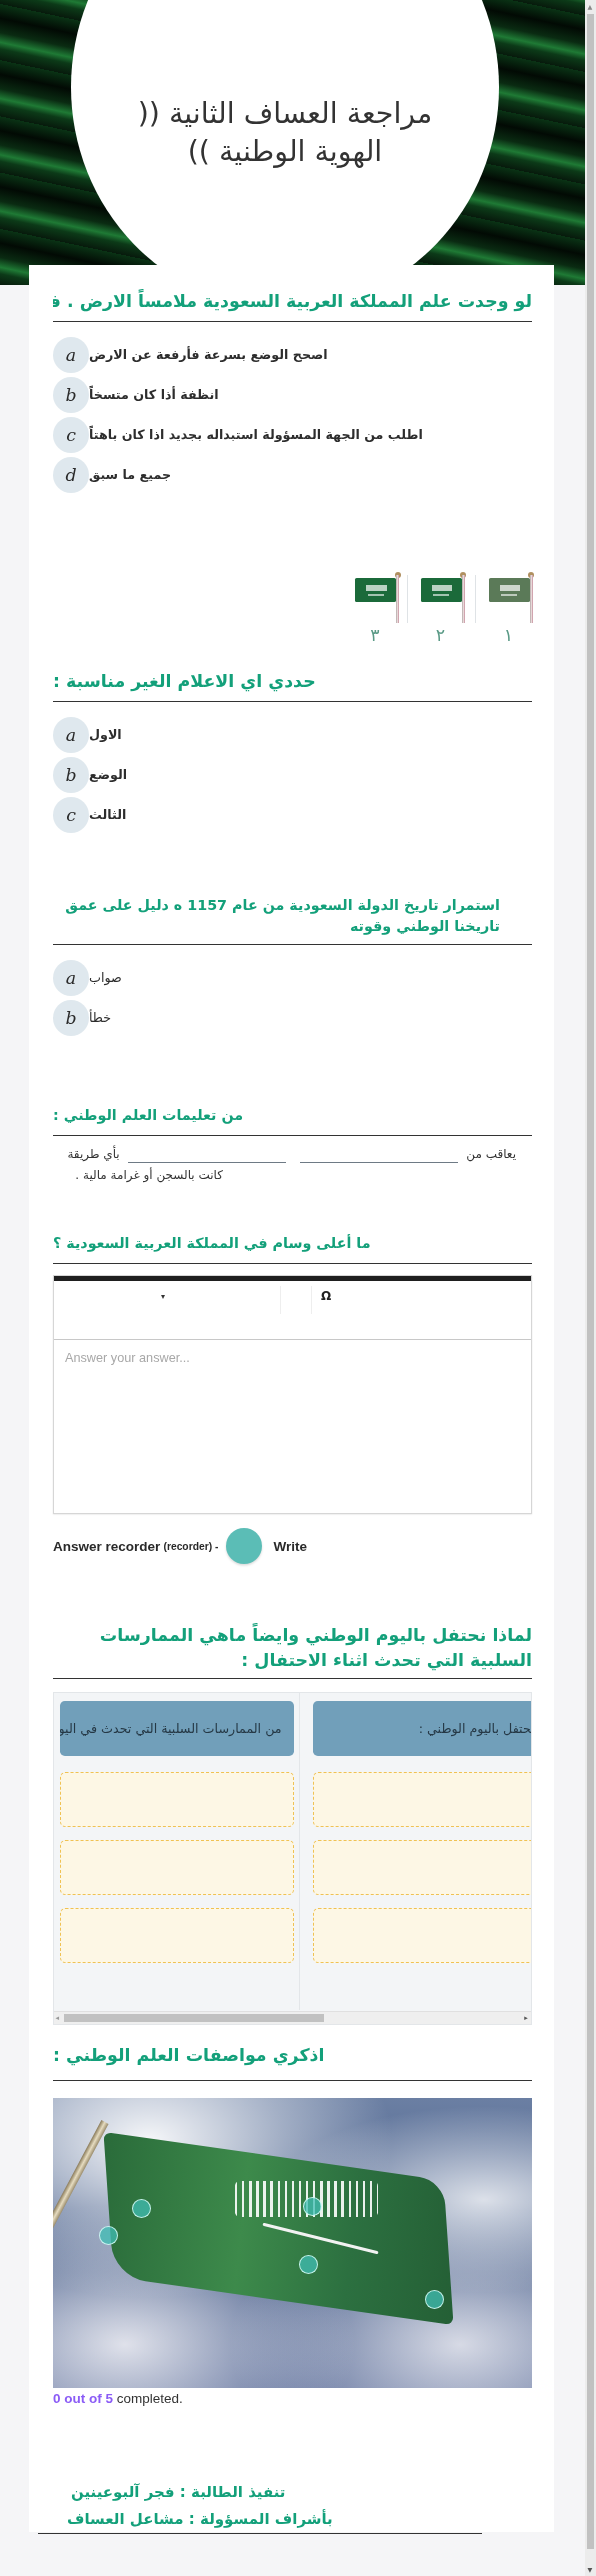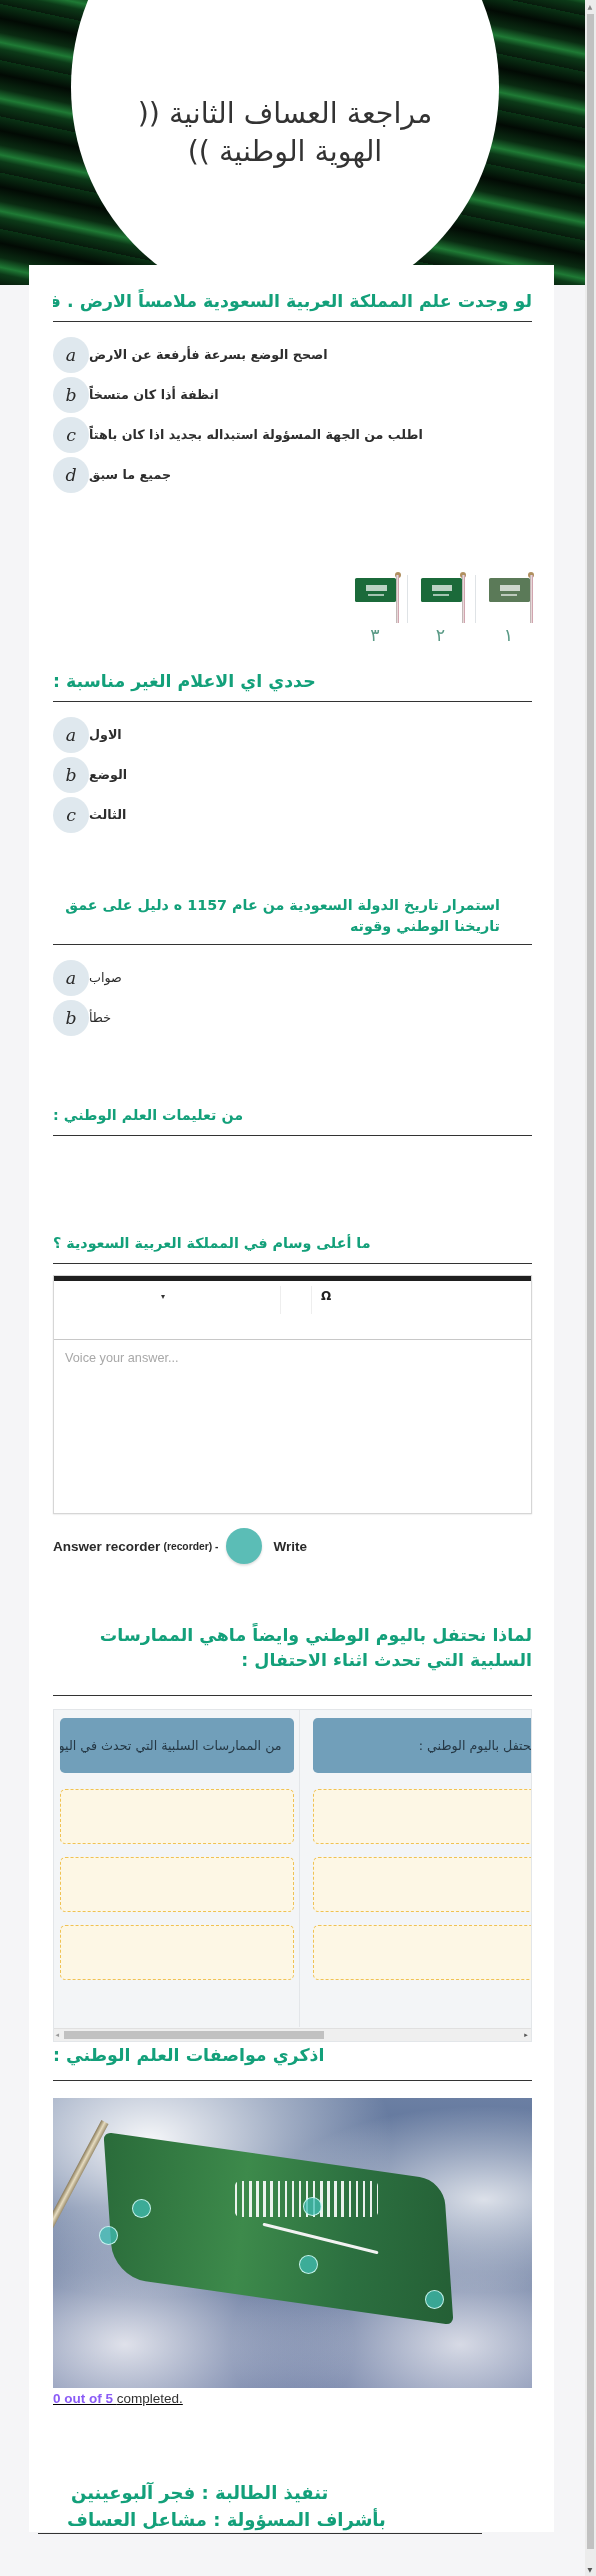--- a/index.html
+++ b/index.html
@@ -64,21 +64,21 @@
       radial-gradient(ellipse at 15% 85%, rgba(240,240,245,0.9) 0%, rgba(255,255,255,0) 40%),
       radial-gradient(ellipse at 85% 85%, rgba(240,240,245,0.85) 0%, rgba(255,255,255,0) 40%),
       linear-gradient(180deg, #6b7fa3 0%, #3e5684 60%, #4c6090 100%); }
   .hotspot-img .pole { position: absolute; left: 48px; top: 24px; width: 8px; height: 285px; background: linear-gradient(90deg,#8a7b5a,#e6dcc0,#9a8c6c); transform: rotate(28deg); transform-origin: top center; }
   .hotspot-img .cloth { position: absolute; left: 55px; top: 59px; width: 341px; height: 143px; background: linear-gradient(100deg,#2a6b3a 0%,#3d8a4b 40%,#2c7040 70%,#245f35 100%); transform: skewY(12deg) rotate(-4deg); border-radius: 8px 24px 8px 32px; }
   .hotspot-img .shahada { position: absolute; left: 182px; top: 83px; width: 143px; height: 36px; border-radius: 4.8px; background: repeating-linear-gradient(90deg, rgba(255,255,255,0.9) 0 2.4px, rgba(255,255,255,0) 2.4px 7.1px); }
   .hotspot-img .sword { position: absolute; left: 208px; top: 139px; width: 119px; height: 3.2px; background: #f2f2f2; transform: rotate(14deg); border-radius: 1.6px; }
   .hotspot-img .dot { position: absolute; width: 19px; height: 19px; border-radius: 50%; background: rgba(64,190,180,0.75); border: 1.6px solid rgba(220,255,250,0.85); cursor: pointer; }
   .progress { margin-top: 3.2px; font-family: "Liberation Sans", sans-serif; font-size: 13.5px; color: #333; }
   .progress b { color: #8b5cf6; }
-  .credits { position: absolute; left: 16px; width: 444px; direction: rtl; text-align: left; color: #13a07a; font-weight: bold; font-size: 18px; line-height: 27px; }
+  .credits { position: absolute; left: 16px; width: 444px; direction: rtl; text-align: left; color: #13a07a; font-weight: bold; font-size: 15px; line-height: 27px; }
   .credits .line { direction: rtl; unicode-bidi: plaintext; }
   .credits-rule { position: absolute; left: 38px; top: 2533px; width: 444px; height: 1.2px; background: #333; }
 </style>
 </head>
 <body>
 
 <div class="page">
 
   <div class="hero">
     <div class="hero-oval"></div>
@@ -171,46 +171,55 @@
           </div>
         <div class="opt">
             <span class="letter">b</span>
             <span class="txt light">خطأ</span>
           </div>
       </div>
     </div>
 
     <div class="q" style="top:832px;">
       <div class="q-title" style="font-size:14.3px;margin-top:6px;"><span style="display:inline-block; width:100%; text-align:left; direction:rtl; unicode-bidi:plaintext;">من تعليمات العلم الوطني :</span></div>
+      <div class="fill-text">
+        <div style="padding-right:16px;">
+          <span>يعاقب من</span>
+          <span class="blank"></span>
+          <span class="blank"></span>
+          <span>بأي طريقة</span>
+        </div>
+        <div style="text-align:right; padding-right:309px;">كانت بالسجن أو غرامة مالية .</div>
+      </div>
     </div>
 
     <div class="q" style="top:966px;">
       <div class="q-title" style="font-size:14.3px;"><span style="display:inline-block; width:100%; text-align:left; direction:rtl; unicode-bidi:plaintext;">ما أعلى وسام في المملكة العربية السعودية ؟</span></div>
       <div class="editor">
         <div class="topbar"></div>
         <div class="toolbar">
           <div class="tb-drop">
               <span>▾</span>
             </div>
           <div class="tb-sep1"></div>
           <div class="tb-sep2"></div>
           <div class="tb-omega">Ω</div>
         </div>
-        <div class="area">Voice your answer...</div>
+        <div class="area">Answer your answer...</div>
       </div>
       <div class="recorder">
         <span>Answer recorder</span>
         <span class="opt-lbl">(recorder) -</span>
         <span class="rec-btn"></span>
         <span>Write</span>
       </div>
     </div>
 
     <div class="q" style="top:1358px;">
-      <div class="q-title wrap" style="font-size:17.4px; line-height:25px; padding-bottom:22px;">لماذا نحتفل باليوم الوطني وايضاً ماهي الممارسات السلبية التي تحدث اثناء الاحتفال :</div>
+      <div class="q-title wrap" style="font-size:17.4px; line-height:25px; padding-bottom:5px;">لماذا نحتفل باليوم الوطني وايضاً ماهي الممارسات السلبية التي تحدث اثناء الاحتفال :</div>
       <div class="dnd">
         <div class="col" style="left:0;">
           <div class="col-head">من الممارسات السلبية التي تحدث في اليوم الوطني :</div>
           <div class="slot" style="top:79px;"></div>
           <div class="slot" style="top:147px;"></div>
           <div class="slot" style="top:215px;"></div>
         </div>
         <div class="col" style="left:253px;">
           <div class="col-head" style="justify-content:flex-start;">نحتفل باليوم الوطني :</div>
           <div class="slot" style="top:79px;"></div>
@@ -218,21 +227,21 @@
           <div class="slot" style="top:215px;"></div>
         </div>
         <div class="hscroll">
           <span class="al">◂</span>
           <div class="hthumb"></div>
           <span class="ar">▸</span>
         </div>
       </div>
     </div>
 
-    <div class="q" style="top:1778px;text-decoration:underline;">
+    <div class="q" style="top:1778px;">
       <div class="q-title" style="padding-bottom:12.7px;"><span style="display:inline-block; width:100%; text-align:left; direction:rtl; unicode-bidi:plaintext;">اذكري مواصفات العلم الوطني :</span></div>
       <div class="hotspot-img">
         <div class="pole"></div>
         <div class="cloth"></div>
         <div class="shahada"></div>
         <div class="sword"></div>
         <div class="dot" style="left:46px; top:128px;"></div>
         <div class="dot" style="left:79px; top:101px;"></div>
         <div class="dot" style="left:250px; top:99px;"></div>
         <div class="dot" style="left:246px; top:157px;"></div>

